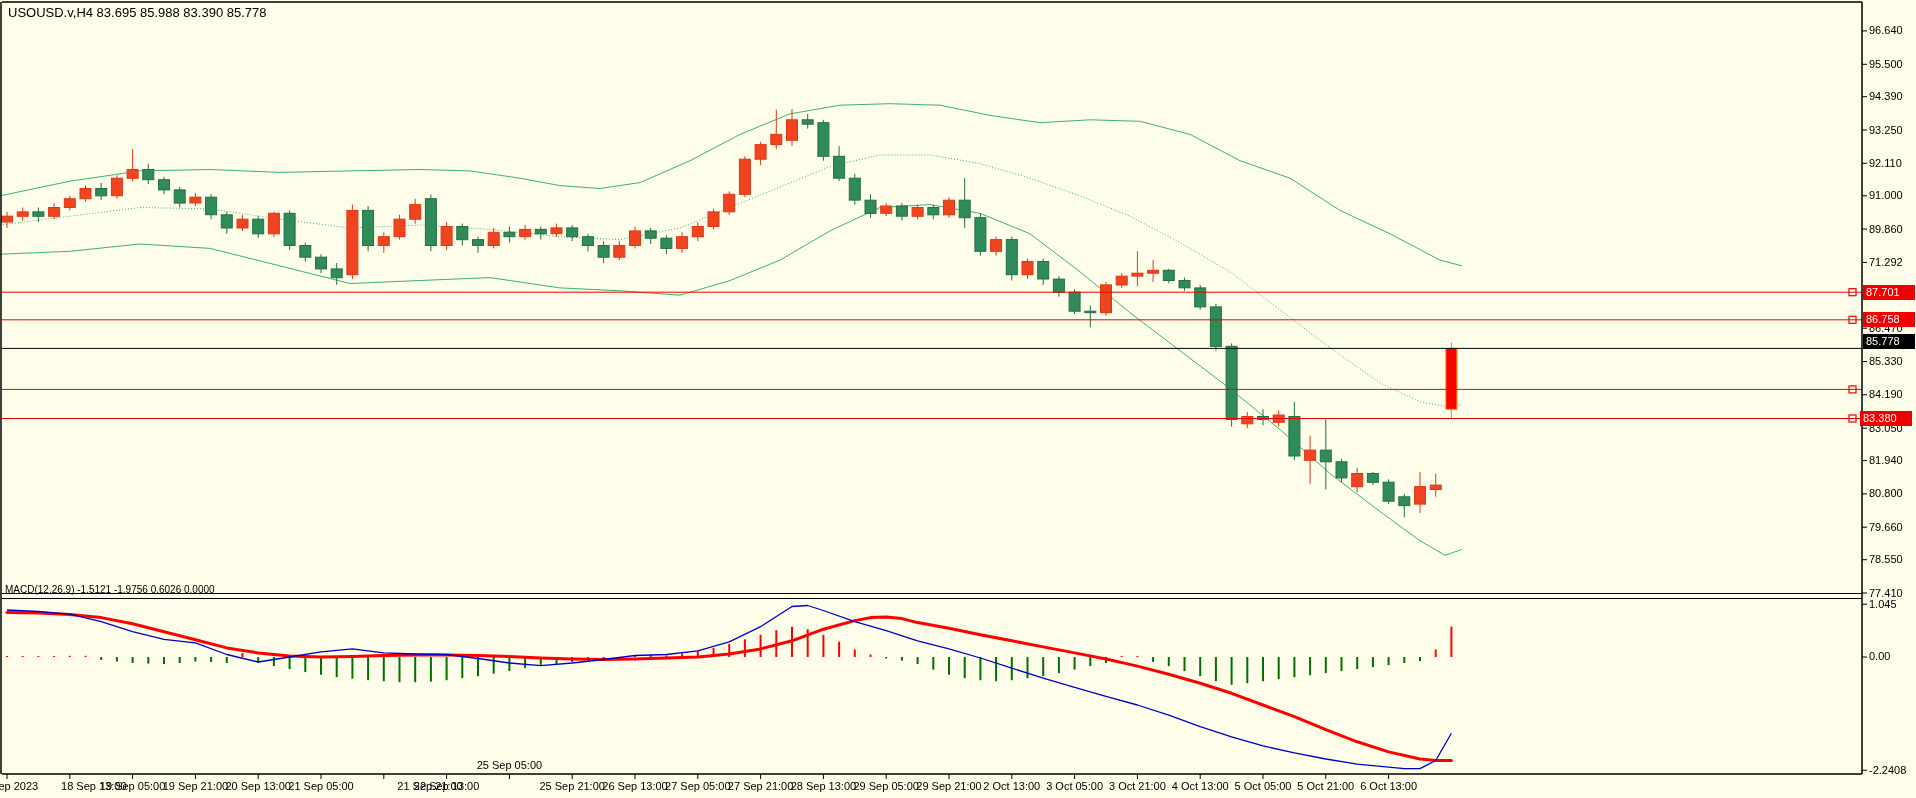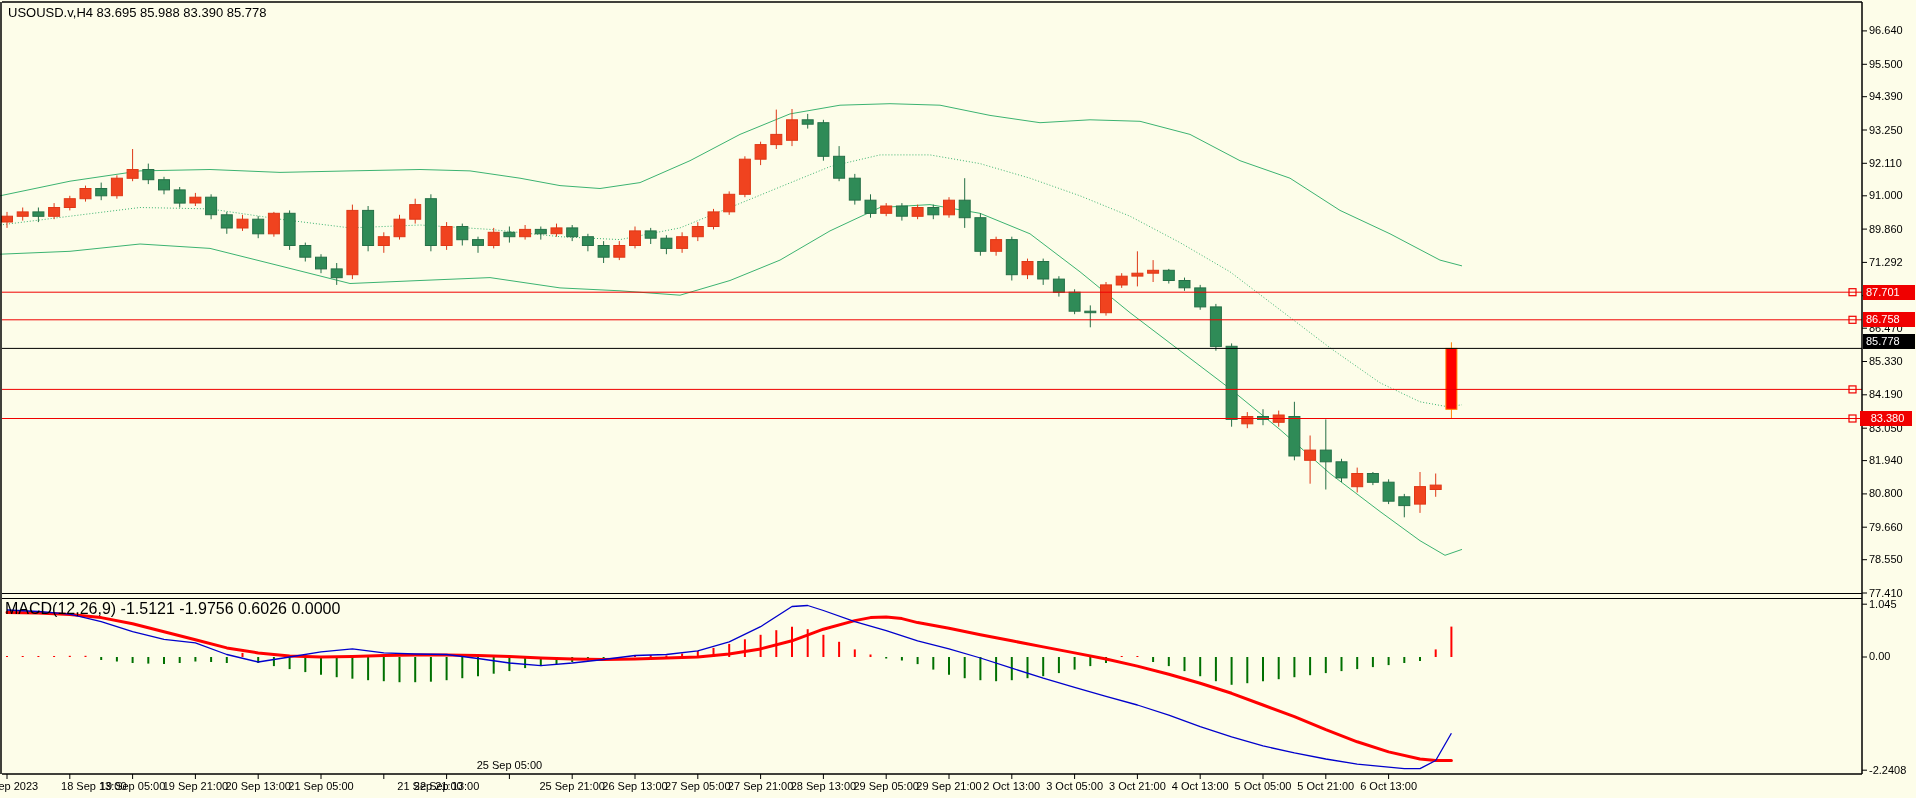--- a/index.html
+++ b/index.html
@@ -22,21 +22,21 @@
     position:absolute;
     left:1863px;
     width:52px;height:15px;
     font-size:11px;line-height:15px;
     color:#fff;
     padding-left:3px;
     box-sizing:border-box;
     white-space:nowrap;
   }
   .title-lbl{position:absolute;left:8px;top:5px;font-size:13px;color:#000;}
-  .macd-lbl{position:absolute;left:5px;top:600px;font-size:16px;color:#000;}
+  .macd-lbl{position:absolute;left:5px;top:584px;font-size:10px;color:#000;}
   .region{position:absolute;background:transparent;}
   .timelbl{transform:translateX(-50%);}
 </style>
 </head>
 <body>
 
 <div class="window">
   <svg id="chart-svg" width="1916" height="798">
       <polyline points="0,195.8 70,181.2 140,170.9 210,169.5 280,172.4 350,170.9 420,169.5 470,170.9 520,178.2 560,185.6 600,188.5 640,182.6 690,160.7 740,134.4 790,113.9 840,105.2 890,103.7 940,105.2 990,115.4 1040,122.7 1090,119.8 1140,121.3 1190,134.4 1240,160.7 1290,178.2 1340,210.4 1390,233.8 1440,260.1 1462,265.9" fill="none" stroke="#3CB371" stroke-width="1"></polyline>
       <polyline points="0,225.0 70,216.2 140,207.5 210,208.9 280,219.2 350,227.9 420,225.0 490,229.4 560,236.7 620,239.6 680,227.9 730,207.5 780,187.0 830,166.6 880,154.9 930,154.9 980,163.6 1030,178.2 1080,195.8 1130,216.2 1180,242.6 1230,271.8 1280,309.8 1330,347.8 1380,382.8 1420,401.8 1448,406.8 1462,404.8" fill="none" stroke="#3CB371" stroke-width="1" stroke-dasharray="1 2"></polyline>
@@ -409,21 +409,21 @@
       <div class="lbl" style="left: 1869px; top: 486.415px;">80.800</div>
       <div class="lbl" style="left: 1869px; top: 519.736px;">79.660</div>
       <div class="lbl" style="left: 1869px; top: 552.18px;">78.550</div>
       <div class="lbl" style="left: 1869px; top: 585.5px;">77.410</div>
       <div class="lbl" style="left: 1869px; top: 596.712px;">1.045</div>
       <div class="lbl" style="left: 1869px; top: 649.487px;">0.00</div>
       <div class="lbl" style="left: 1869px; top: 762.652px;">-2.2408</div>
       <div class="lbl badge" style="left: 1863px; top: 284.71px; background: rgb(240, 0, 0); color: rgb(255, 255, 255);">87.701</div>
       <div class="lbl badge" style="left: 1863px; top: 312.272px; background: rgb(240, 0, 0); color: rgb(255, 255, 255);">86.758</div>
       <div class="lbl badge" style="left: 1964px; top: 381.894px; background: #8b5cf6; color: rgb(255, 255, 255); padding-left: 6px;">84.376</div>
-      <div class="lbl badge" style="left: 1860px; top: 411.006px; background: rgb(240, 0, 0); color: rgb(255, 255, 255); text-align: center;">83.380</div>
+      <div class="lbl badge" style="left: 1860px; top: 411.006px; background: rgb(240, 0, 0); color: rgb(255, 255, 255);">83.380</div>
       <div class="lbl badge" style="left: 1863px; top: 334px; background: rgb(0, 0, 0); color: rgb(255, 255, 255);">85.778</div>
       <div class="lbl timelbl" style="left: 7px; top: 779px;">15 Sep 2023</div>
       <div class="lbl timelbl" style="left: 69.8px; top: 779px; padding-left: 48px;">18 Sep 13:00</div>
       <div class="lbl timelbl" style="left: 132.6px; top: 779px;">19 Sep 05:00</div>
       <div class="lbl timelbl" style="left: 195.4px; top: 779px;">19 Sep 21:00</div>
       <div class="lbl timelbl" style="left: 258.2px; top: 779px;">20 Sep 13:00</div>
       <div class="lbl timelbl" style="left: 321px; top: 779px;">21 Sep 05:00</div>
       <div class="lbl timelbl" style="left: 402px; top: 779px; margin-left: 28px;">21 Sep 21:00</div>
       <div class="lbl timelbl" style="left: 446.6px; top: 779px;">22 Sep 13:00</div>
       <div class="lbl timelbl" style="left: 509.4px; top: 758px;">25 Sep 05:00</div>

